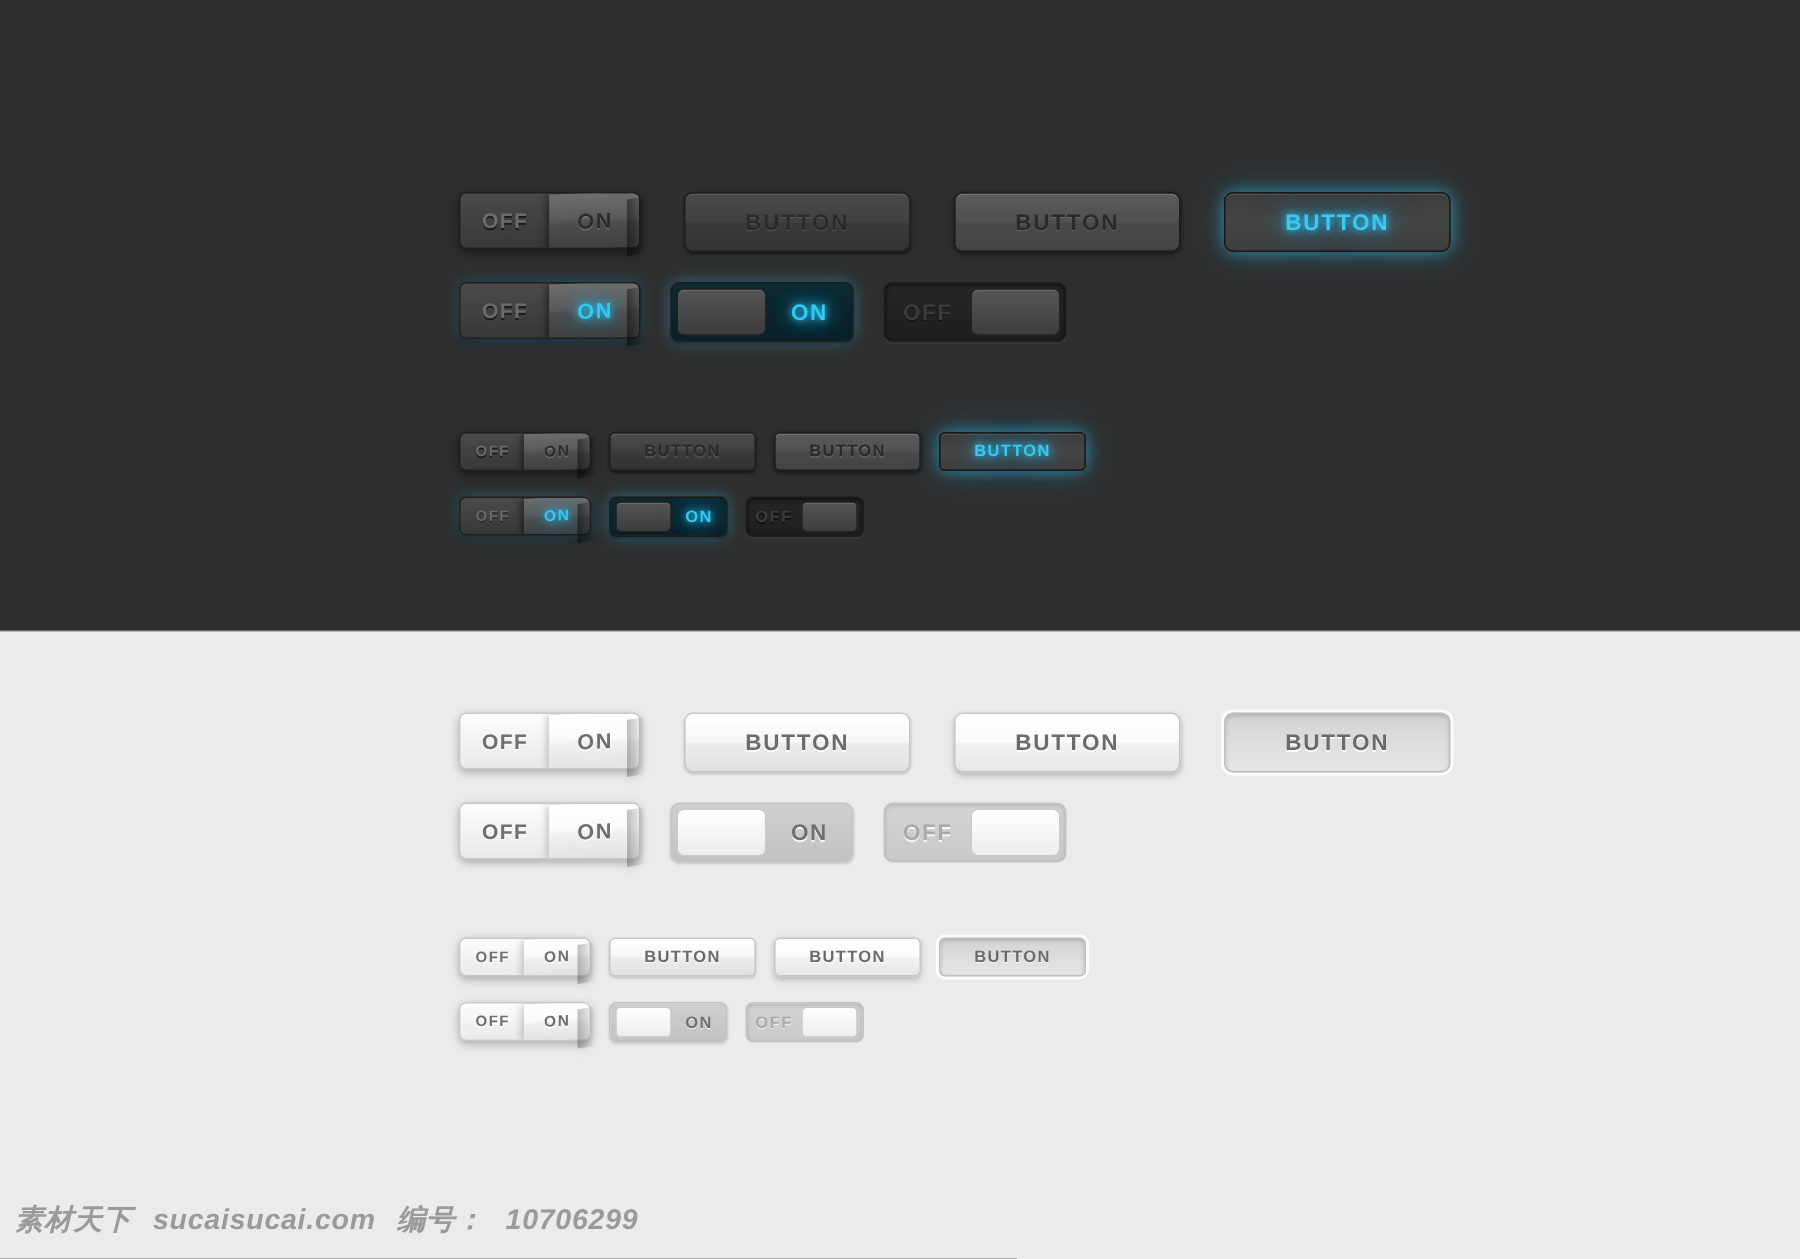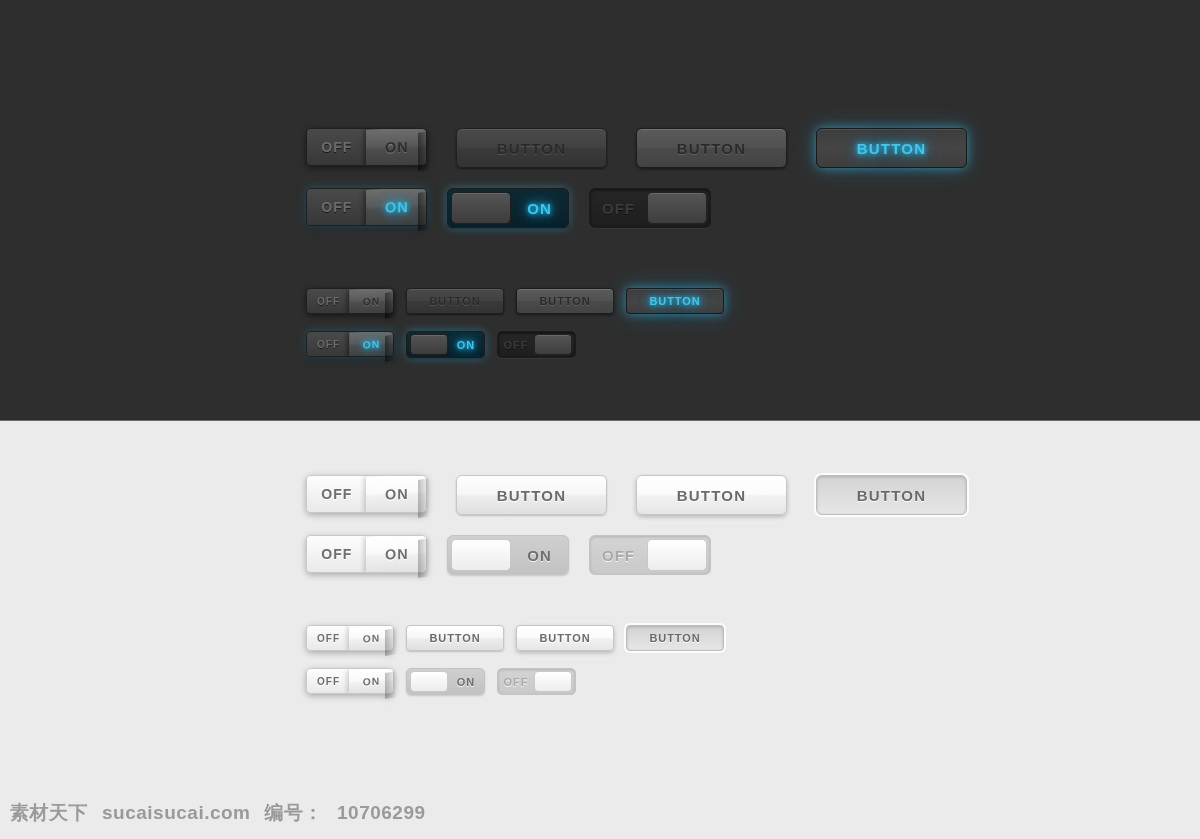--- a/index.html
+++ b/index.html
@@ -165,21 +165,21 @@
   .l-sl.off .lbl{ color:#a9a9a9; text-shadow:0 1px 0 rgba(255,255,255,.8); }
 
   .l-btn.sm{ width:98px; height:26px; border-radius:4px; font-size:11px; letter-spacing:.9px; }
 
   
   #footer{
     position:absolute; left:10px; top:800px;
     font-size:19px; font-weight:bold; color:#9a9a9a;
     letter-spacing:.5px; white-space:nowrap;
   }
-  #footer span{ margin-right:14px; }
+  #footer span{ margin-right:14px;font-style:italic; }
 </style>
 </head>
 <body>
 
 <div class="section" id="dark-section">
 
   <div class="row" style="left:306px; top:128px; gap:29px;">
 
     <div class="peel d-peel ctl">
       <div class="face">

